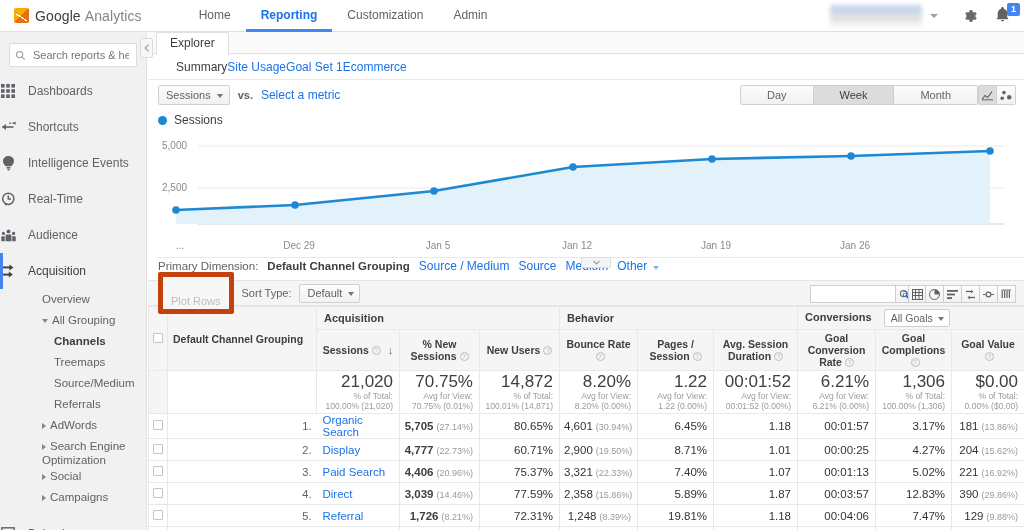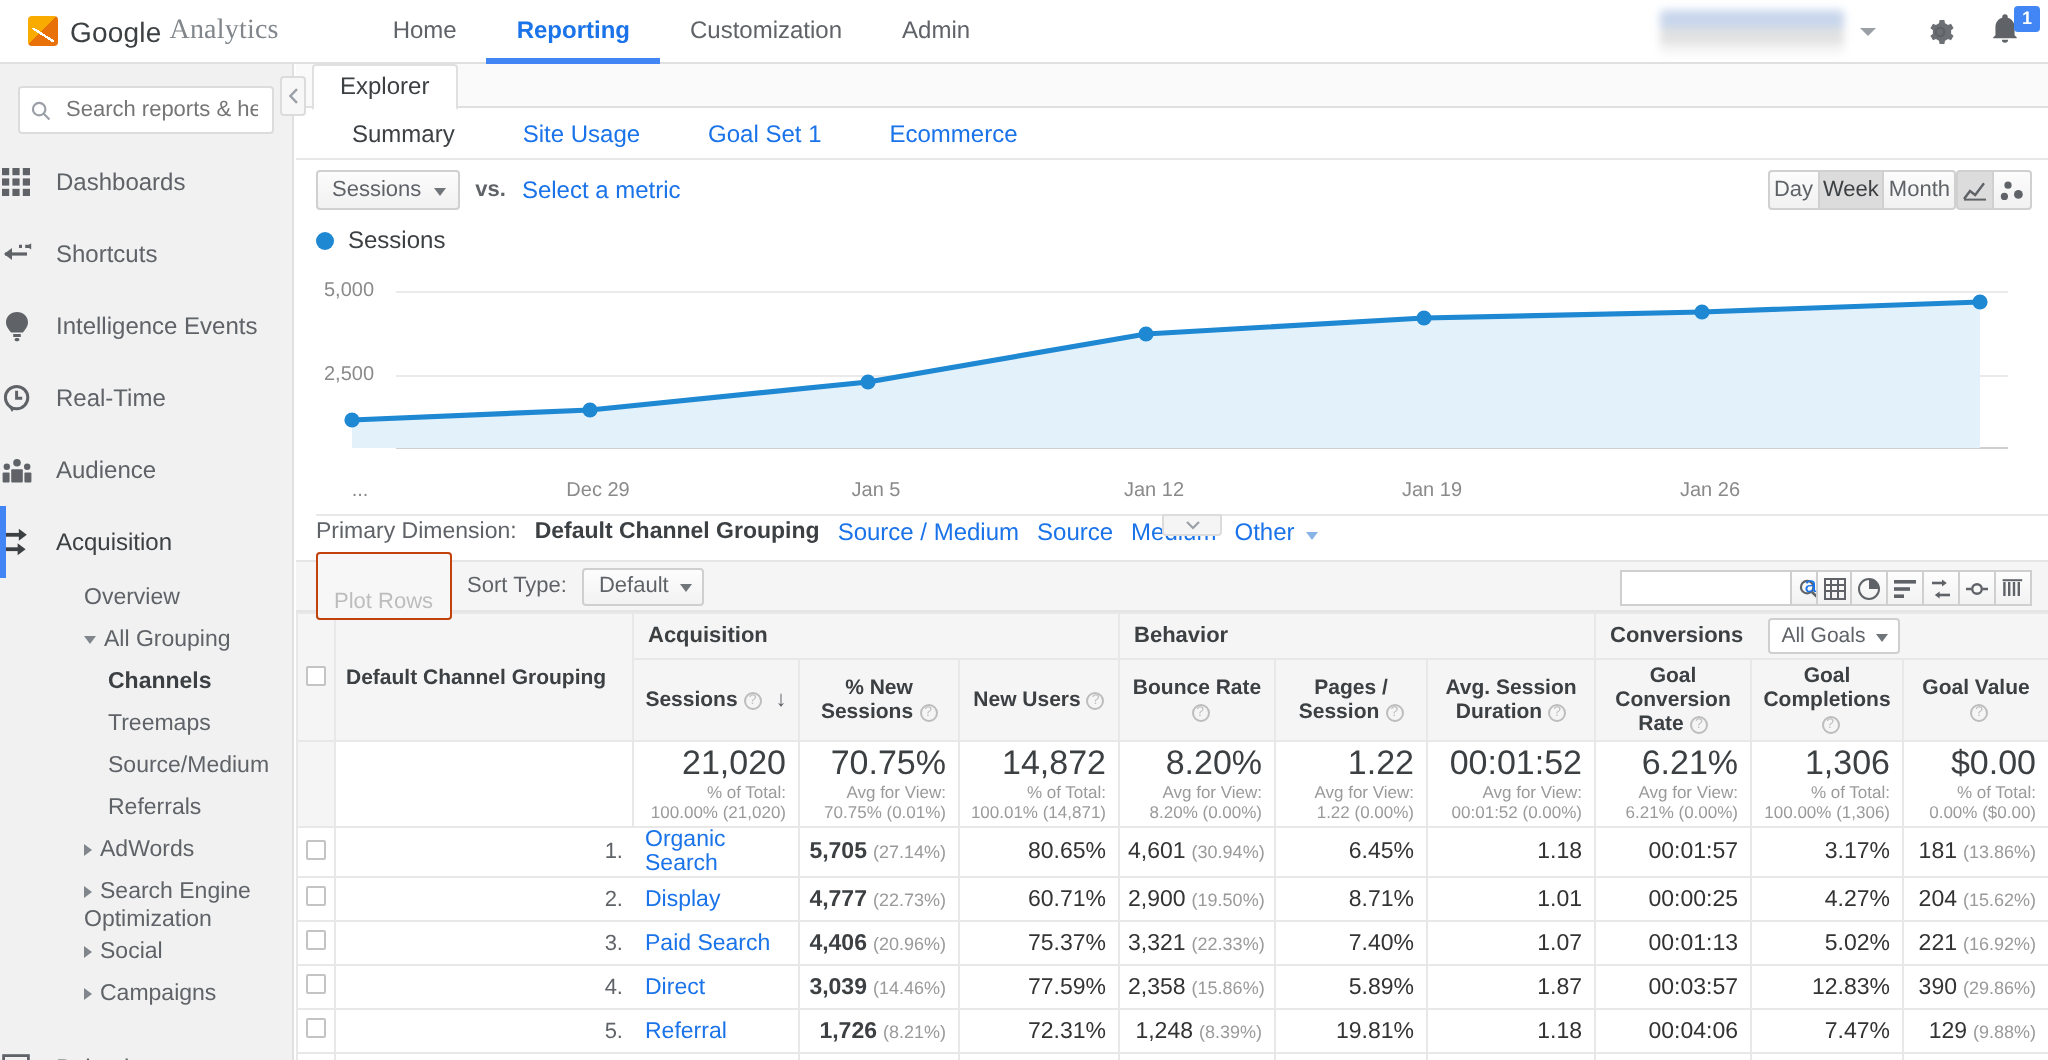--- a/index.html
+++ b/index.html
@@ -28,21 +28,21 @@
     background: linear-gradient(135deg,#f9ab00 0%,#f9ab00 48%,#e8710a 48%,#e8710a 100%);
     border-radius: 2px; position: relative; overflow: hidden;
   }
   .ga-mark:after {
     content:""; position:absolute; left:2px; bottom:2px;
     width:11px; height:7px;
     background:
       linear-gradient(to top right, transparent 46%, #fff 46%, #fff 56%, transparent 56%);
   }
   .ga-word1 { font-size: 14px; color: #3c4043; font-weight: 400; letter-spacing: .1px; }
-  .ga-word2 { font-size: 14px; color: #80868b; font-weight: 400; margin-left: 4px; letter-spacing: .1px; font-family: Liberation Serif, serif; }
+  .ga-word2 { font-size: 14px; color: #80868b; font-weight: 400; margin-left: 4px; letter-spacing: .1px; }
 
   .topnav { display: flex; align-items: flex-start; margin-left: 42px; height: 32px; }
   .topnav a {
     font-size: 12px; color: #5f6368; text-decoration: none;
     padding: 0 15px; line-height: 31px; height: 32px; display: block;
   }
   .topnav a.active { color: #1a73e8; font-weight: bold; border-bottom: 3px solid #4285f4; }
 
   .top-right { margin-left: auto; display: flex; align-items: center; margin-right: 10px; }
   .acct-blur {
@@ -112,40 +112,40 @@
   
   .main { position:absolute; top:32px; left:148px; width:876px; height:498px; background:#fff; }
 
   .tabstrip { height:22px; border-bottom:1px solid #e0e0e0; position:relative; background:#fafafa; }
   .tab-explorer {
     position:absolute; left:8px; top:0; height:23px; line-height:21px;
     padding:0 13px; font-size:12px; font-weight:normal; color:#3c4043;
     background:#fff; border:1px solid #e0e0e0; border-bottom:1px solid #fff; border-radius:2px 2px 0 0;
     cursor:pointer;
   }
-  .subtabs { display:flex; align-items:center; height:26px; padding-left:28px; gap:34px; border-bottom:1px solid #e8e8e8; }
+  .subtabs { display:flex; align-items:center; height:26px; padding-left:28px; gap:0; border-bottom:1px solid #e8e8e8; }
   .subtabs span { font-size:12px; color:#1a73e8; cursor:pointer; }
   .subtabs span.sel { color:#3c4043; font-weight:normal; cursor:default; }
 
   .metricbar { display:flex; align-items:center; height:30px; padding:0 10px; position:relative; }
   .sel-btn {
     height:20px; border:1px solid #d0d0d0; background:linear-gradient(#fcfcfc,#f1f1f1);
     border-radius:2px; font-size:11px; color:#5f6368; padding:0 18px 0 7px;
     line-height:18px; position:relative; cursor:pointer; display:inline-block;
   }
   .sel-btn:after {
     content:""; position:absolute; right:6px; top:8px; width:0;height:0;
     border-left:3.5px solid transparent;border-right:3.5px solid transparent;border-top:4px solid #70757a;
   }
   .vs-lab { font-size:11px; font-weight:bold; color:#5f6368; margin:0 8px; }
   .link { color:#1a73e8; font-size:12px; cursor:pointer; }
 
   .gran { position:absolute; right:46px; top:5px; display:flex; }
   .gran div {
-    height:20px; line-height:19px; padding:0 2px; font-size:11px; color:#5f6368;
+    height:20px; line-height:19px; padding:0 26px; font-size:11px; color:#5f6368;
     border:1px solid #d0d0d0; border-left:none; background:linear-gradient(#fcfcfc,#f1f1f1); cursor:pointer;
   }
   .gran div:first-child { border-left:1px solid #d0d0d0; border-radius:2px 0 0 2px; }
   .gran div:last-child { border-radius:0 2px 2px 0; }
   .gran div.on { background:#dcdcdc; color:#3c4043; }
   .charticons { position:absolute; right:8px; top:5px; display:flex; }
   .charticons div {
     width:19px;height:20px; border:1px solid #d0d0d0; background:linear-gradient(#fcfcfc,#f1f1f1);
     display:flex;align-items:center;justify-content:center; cursor:pointer;
   }
@@ -174,21 +174,21 @@
   .primdim b { color:#3c4043; font-size:11.5px; }
   .primdim .lbl { color:#5f6368; }
 
   .ctrlbar {
     display:flex; align-items:center; height:26px; background:#f5f5f5;
     border-top:1px solid #e5e5e5; border-bottom:1px solid #e5e5e5; padding:0 10px; gap:8px;
     position:relative;
   }
   .btn-dis {
     height:19px;line-height:17px;padding:16px 8px;font-size:11px;color:#bdbdbd;
-    border:1px solid #c2410c; background:#f7f7f7; border-radius:2px;
+    border:5px solid #c2410c; background:#f7f7f7; border-radius:2px;
   }
   .btn-sel {
     height:19px;line-height:17px;padding:0 17px 0 7px;font-size:11px;color:#5f6368;
     border:1px solid #cfcfcf; background:linear-gradient(#fdfdfd,#f2f2f2); border-radius:2px;
     position:relative; cursor:pointer;
   }
   .btn-sel:after {
     content:""; position:absolute; right:5px; top:7px; width:0;height:0;
     border-left:3.5px solid transparent;border-right:3.5px solid transparent;border-top:4px solid #70757a;
   }

